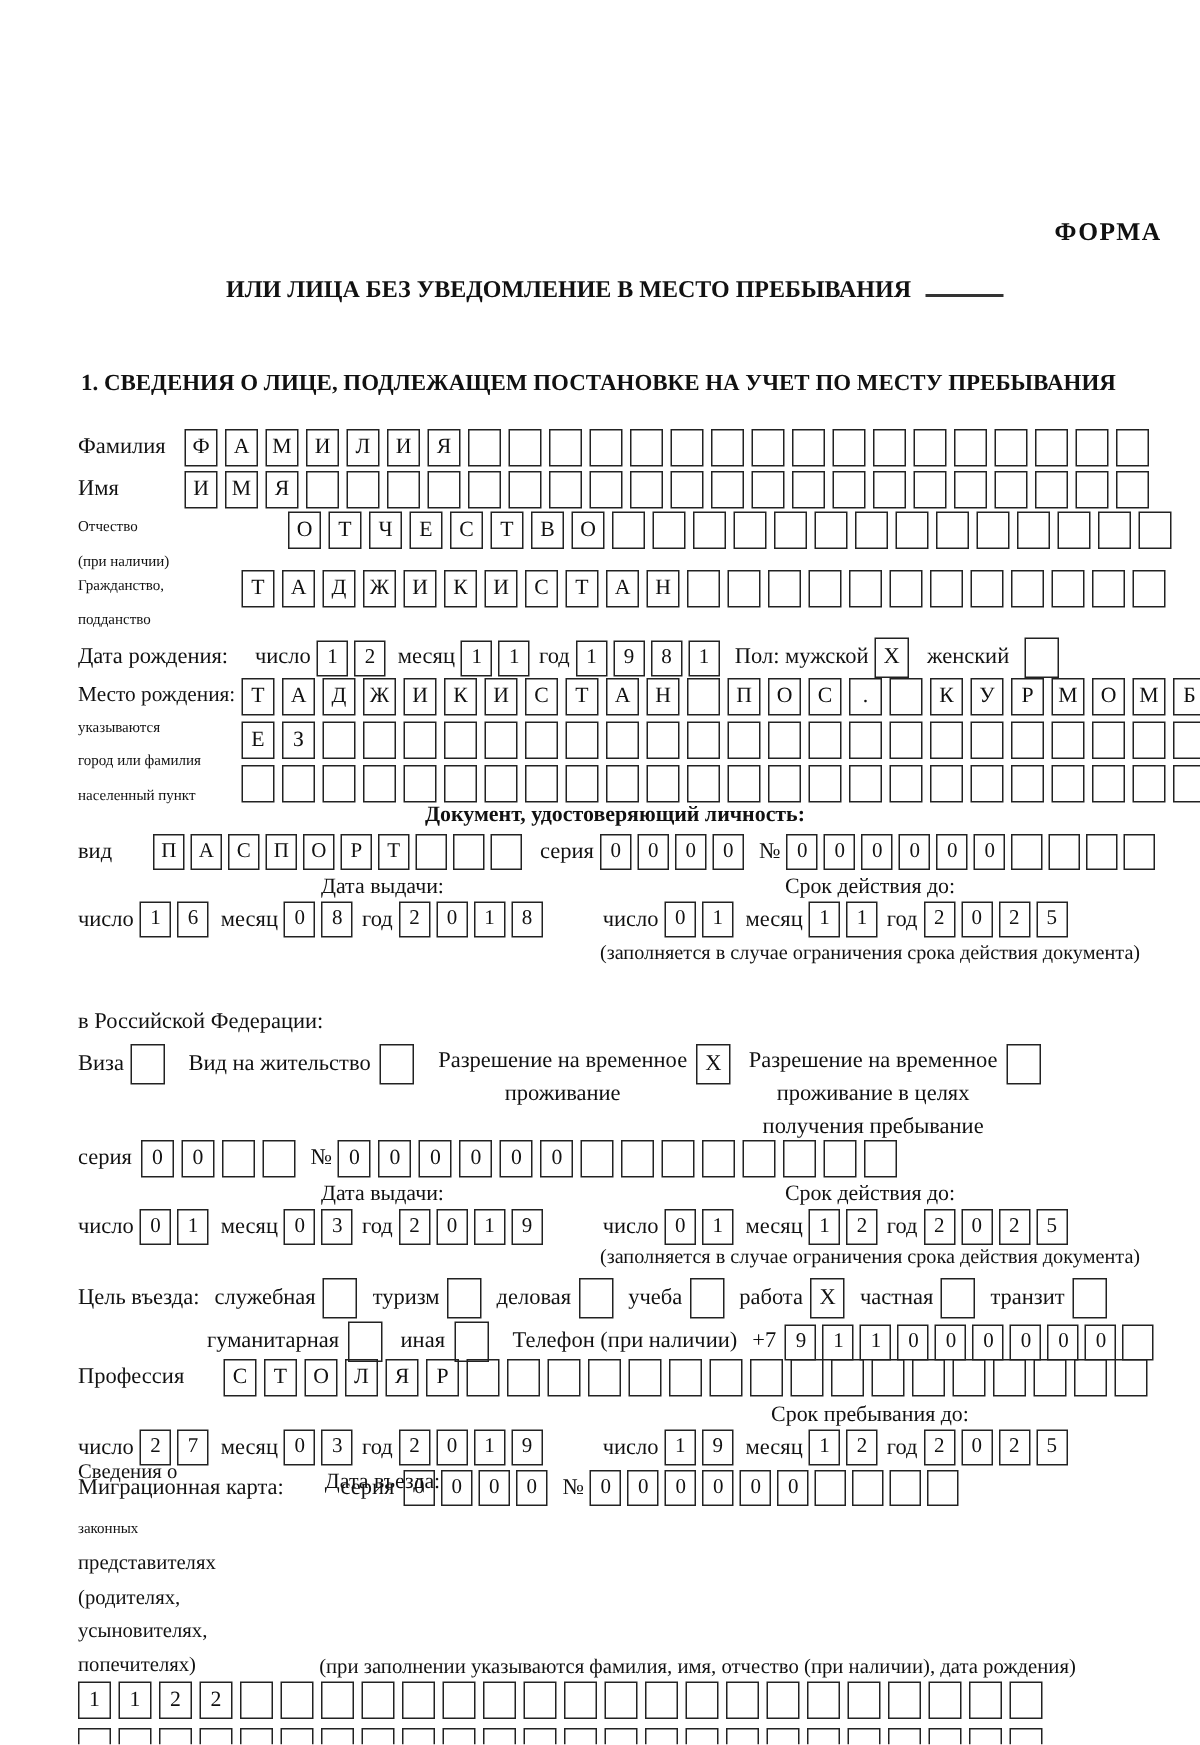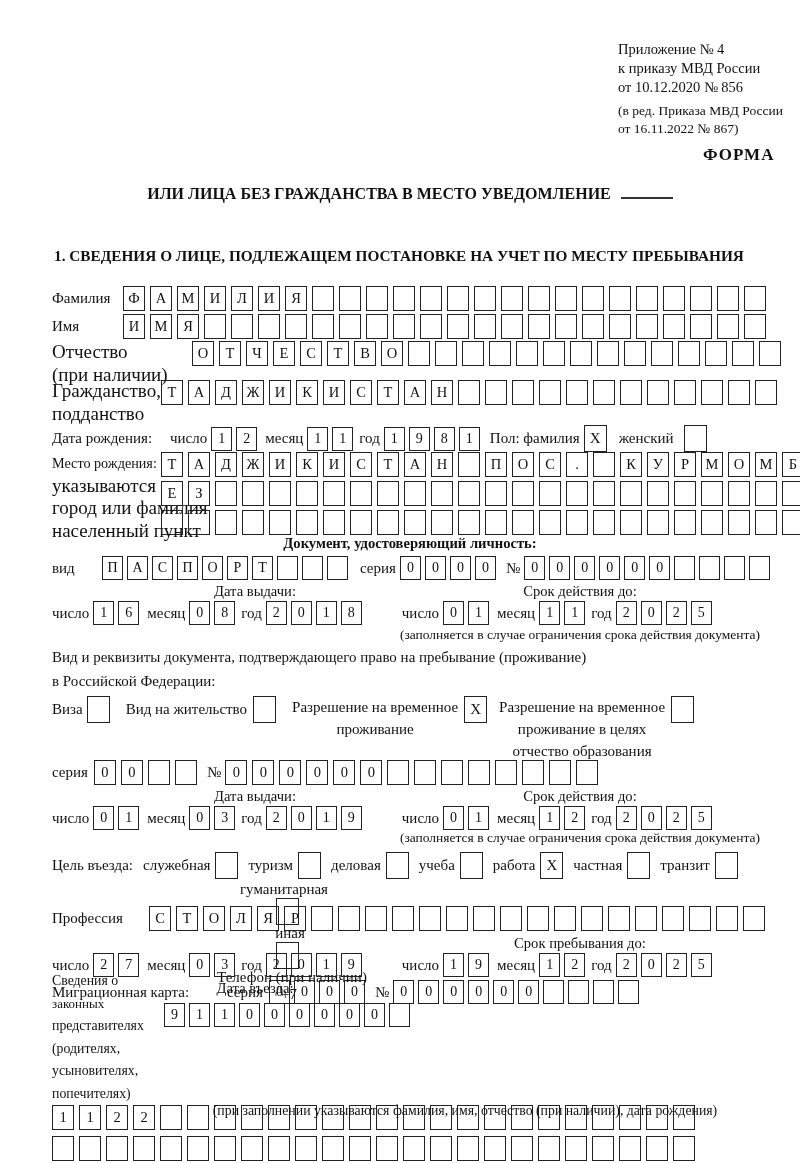--- a/index.html
+++ b/index.html
@@ -5,21 +5,21 @@
   html,body{margin:0;padding:0;background:#fff;}
   .page{position:relative;width:800px;height:1163px;background:#fff;overflow:hidden;
         font-family:"Liberation Serif","DejaVu Serif",serif;color:#111;}
   .abs{position:absolute;}
   .frow{position:absolute;display:flex;align-items:center;}
   .frow.top{align-items:flex-start;}
   .b{font-weight:bold;}
   .ctr{text-align:center;}
   .lbl{font-size:15px;white-space:nowrap;}
   .lblcol{flex:none;}
-  .lblcol div{font-size:19px;line-height:22.5px;white-space:nowrap;}
+  .lblcol div{font-size:10px;line-height:22.5px;white-space:nowrap;}
   .cells{display:flex;gap:5px;flex:none;}
   .cells.sm{gap:4px;}
   .cell{flex:none;width:22px;height:25px;border:1.7px solid #222;box-sizing:border-box;
         display:flex;align-items:center;justify-content:center;font-size:14.5px;}
   .sm .cell{width:21px;height:24px;font-size:14px;}
   .cellstack{display:flex;flex-direction:column;gap:4px;}
   .cbox{flex:none;width:23px;height:27px;border:1.7px solid #222;box-sizing:border-box;
         display:flex;align-items:center;justify-content:center;font-size:15px;}
   .optlbl{margin:0 5px 0 10px;}
   .mgl4{margin-left:4px;} .mgl6{margin-left:6px;} .mgl10{margin-left:10px;} .mgl12{margin-left:12px;} .mgl16{margin-left:16px;}
@@ -31,33 +31,25 @@
   .blank-line{display:inline-block;width:52px;height:13px;border-bottom:2.5px solid #333;margin-left:10px;}
   .permit-lines{text-align:center;}
   .permit-lines div{font-size:15px;line-height:22px;white-space:nowrap;}
   .note{font-size:13.5px;}
 </style>
 </head>
 <body>
 
 <div class="page">
 
-  <div class="abs hdr" style="left:618px;top:40px;">
-    <div>Приложение № 4</div>
-    <div>к приказу МВД России</div>
-    <div>от 10.12.2020 № 856</div>
-    <div class="gap"></div>
-    <div class="sub">(в ред. Приказа МВД России</div>
-    <div class="sub">от 16.11.2022 № 867)</div>
-  </div>
 
   <div class="abs b" style="left:703px;top:145px;font-size:17px;letter-spacing:1px;">ФОРМА</div>
 
   <div class="abs ctr b" style="left:50px;top:182px;width:720px;font-size:16px;line-height:23px;">
-    <div><span>ИЛИ ЛИЦА БЕЗ ГРАЖДАНСТВА В МЕСТО УВЕДОМЛЕНИЕ</span><span class="blank-line"></span></div>
+    <div><span>ИЛИ ЛИЦА БЕЗ УВЕДОМЛЕНИЕ В МЕСТО ПРЕБЫВАНИЯ</span><span class="blank-line"></span></div>
   </div>
 
   <div class="abs b" style="left:54px;top:247px;width:740px;font-size:15.3px;">1. СВЕДЕНИЯ О ЛИЦЕ, ПОДЛЕЖАЩЕМ ПОСТАНОВКЕ НА УЧЕТ ПО МЕСТУ ПРЕБЫВАНИЯ</div>
 
   <div class="frow" style="left:52px;top:286px;">
     <span class="lbl" style="width:71px;flex:none;">Фамилия</span>
     <div class="cells">
         <div class="cell">Ф</div>
         <div class="cell">А</div>
         <div class="cell">М</div>
@@ -190,21 +182,21 @@
         <div class="cell">1</div>
         <div class="cell">1</div>
       </div>
     <span class="lbl">год</span>
     <div class="cells sm mgl4">
         <div class="cell">1</div>
         <div class="cell">9</div>
         <div class="cell">8</div>
         <div class="cell">1</div>
       </div>
-    <span class="lbl mgl10">Пол: фамилия</span>
+    <span class="lbl mgl10">Пол: мужской</span>
     <div class="cbox mgl4">X</div>
     <span class="lbl mgl12">женский</span>
     <div class="cbox mgl10"></div>
   </div>
 
   <div class="frow top" style="left:52px;top:452px;">
     <div class="lblcol" style="width:109px;">
       <div style="font-size:14.2px;">Место рождения:</div>
       <div>указываются</div>
       <div>город или фамилия</div>
@@ -366,37 +358,36 @@
     <div class="cells sm mgl4">
         <div class="cell">2</div>
         <div class="cell">0</div>
         <div class="cell">2</div>
         <div class="cell">5</div>
       </div>
   </div>
 
   <div class="abs ctr note" style="left:380px;top:627px;width:400px;">(заполняется в случае ограничения срока действия документа)</div>
 
-  <div class="abs lbl" style="left:52px;top:649px;">Вид и реквизиты документа, подтверждающего право на пребывание (проживание)</div>
   <div class="abs lbl" style="left:52px;top:673px;">в Российской Федерации:</div>
 
   <div class="frow top" style="left:52px;top:696px;">
     <span class="lbl" style="line-height:27px;">Виза</span>
     <div class="cbox mgl4"></div>
     <span class="lbl mgl16" style="line-height:27px;">Вид на жительство</span>
     <div class="cbox mgl6"></div>
     <div class="permit-lines mgl16">
       <div>Разрешение на временное</div>
       <div>проживание</div>
     </div>
     <div class="cbox mgl6">X</div>
     <div class="permit-lines mgl12">
       <div>Разрешение на временное</div>
       <div>проживание в целях</div>
-      <div>отчество образования</div>
+      <div>получения пребывание</div>
     </div>
     <div class="cbox mgl6"></div>
   </div>
 
   <div class="frow" style="left:52px;top:760px;">
     <span class="lbl">серия</span>
     <div class="cells mgl6">
         <div class="cell">0</div>
         <div class="cell">0</div>
         <div class="cell"></div>
@@ -475,21 +466,21 @@
     <span class="lbl optlbl">учеба</span>
     <div class="cbox"></div>
     <span class="lbl optlbl">работа</span>
     <div class="cbox">X</div>
     <span class="lbl optlbl">частная</span>
     <div class="cbox"></div>
     <span class="lbl optlbl">транзит</span>
     <div class="cbox"></div>
   </div>
 
-  <div class="frow" style="left:158px;top:881px;flex-direction:column;">
+  <div class="frow" style="left:138px;top:881px;">
     <span class="lbl">гуманитарная</span>
     <div class="cbox mgl6"></div>
     <span class="lbl mgl12">иная</span>
     <div class="cbox mgl6"></div>
     <span class="lbl mgl16">Телефон (при наличии)</span>
     <span class="lbl mgl10">+7</span>
     <div class="cells sm mgl6">
         <div class="cell">9</div>
         <div class="cell">1</div>
         <div class="cell">1</div>
@@ -594,21 +585,21 @@
         <div class="cell"></div>
         <div class="cell"></div>
         <div class="cell"></div>
         <div class="cell"></div>
       </div>
   </div>
 
   <div class="frow top" style="left:52px;top:970px;flex-direction:column;">
     <div class="lblcol" style="width:88px;">
       <div style="font-size:13.8px;">Сведения о</div>
-      <div style="font-size:13px;">законных</div>
+      <div style="font-size:10px;margin-top:16px;">законных</div>
       <div style="font-size:13.8px;">представителях</div>
       <div style="font-size:13.8px;">(родителях,</div>
       <div style="font-size:13.8px;">усыновителях,</div>
       <div style="font-size:13.8px;">попечителях)</div>
     </div>
     <div class="cellstack" style="gap:6px;">
       <div class="cells">
           <div class="cell">1</div>
           <div class="cell">1</div>
           <div class="cell">2</div>

